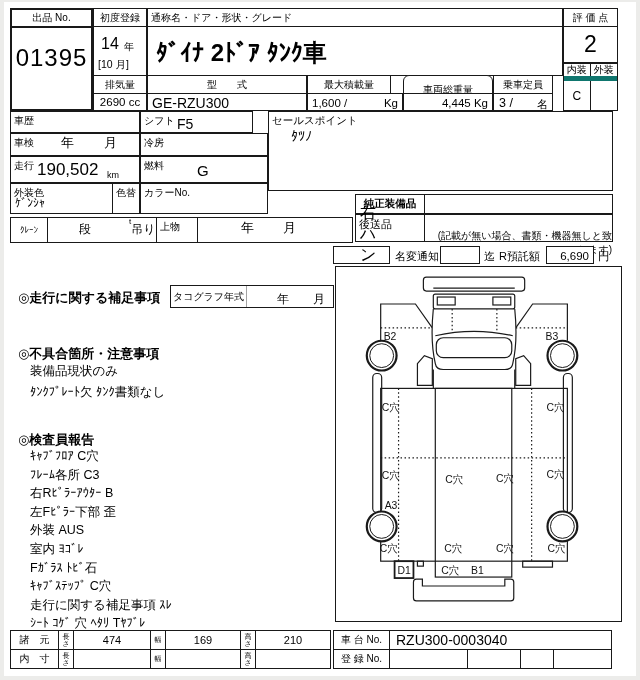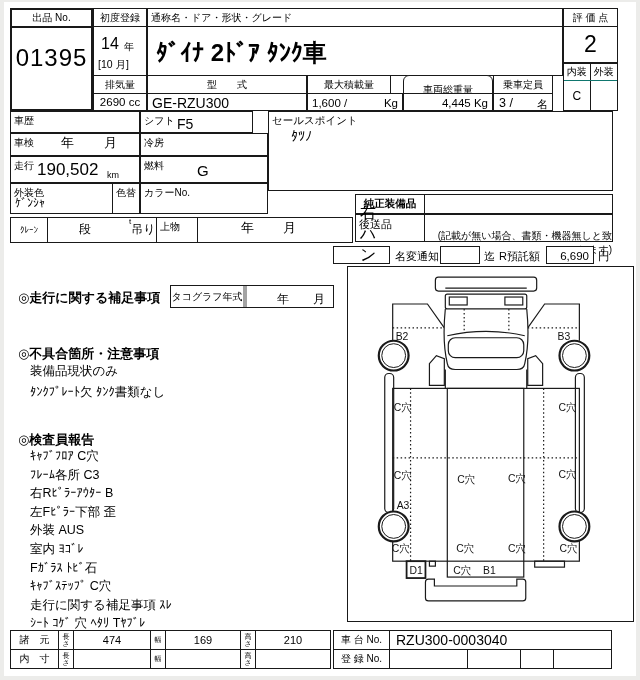--- a/index.html
+++ b/index.html
@@ -43,21 +43,21 @@
 <div class="box" style="left:147px;top:26px;width:416px;height:50px;">
   <span class="nb" style="left:8px;top:10px;font-size:24px;font-weight:bold;white-space:nowrap;">ﾀﾞｲﾅ 2ﾄﾞｱ ﾀﾝｸ車</span>
 </div>
 
 <div class="box" style="left:563px;top:8px;width:55px;height:55px;">
   <div class="hdr" style="height:18px;border-bottom:1px solid #191919;">評 価 点</div>
   <div class="ctr" style="height:35px;font-size:23px;">2</div>
 </div>
 
 <div class="box" style="left:563px;top:63px;width:55px;height:48px;">
-  <div style="display:flex;height:17px;border-bottom:1px solid #0f766e;">
+  <div style="display:flex;height:17px;border-bottom:5px solid #0f766e;">
     <div class="hdr" style="width:50%;border-right:1px solid #191919;">内装</div>
     <div class="hdr" style="width:50%;">外装</div>
   </div>
   <div style="display:flex;height:30px;">
     <div class="ctr" style="width:50%;border-right:1px solid #191919;font-size:12px;">C</div>
     <div class="ctr" style="width:50%;font-size:12px;"></div>
   </div>
 </div>
 
 <div class="box hdr" style="left:93px;top:75px;width:54px;height:19px;">排気量</div>
@@ -154,21 +154,21 @@
 <span class="nb" style="left:484px;top:249px;font-size:11px;">迄</span>
 <span class="nb" style="left:499px;top:249px;font-size:11px;">R預託額</span>
 <div class="box" style="left:546px;top:246px;width:48px;height:18px;">
   <span class="nb" style="right:4px;top:3px;font-size:11.5px;">6,690</span>
 </div>
 <span class="nb" style="left:598px;top:249px;font-size:11.5px;">円</span>
 
 <div class="nb note-heading" style="left:18px;top:289px;">◎走行に関する補足事項</div>
 
 <div class="box" style="left:170px;top:285px;width:164px;height:23px;">
-  <div class="nb ctr" style="left:0;top:0;width:76px;height:100%;border-right:4px solid #a3a3a3;font-size:10px;">タコグラフ年式</div>
+  <div class="nb ctr" style="left:0;top:0;width:76px;height:100%;border-right:1px solid #a3a3a3;font-size:10px;">タコグラフ年式</div>
   <span class="nb" style="right:44px;top:5px;font-size:12px;">年</span>
   <span class="nb" style="right:8px;top:5px;font-size:12px;">月</span>
 </div>
 
 <div class="nb note-heading" style="left:18px;top:345px;">◎不具合箇所・注意事項</div>
 <div class="nb" id="defects-list" style="left:30px;top:361px;">
     <div>装備品現状のみ</div>
     <div>ﾀﾝｸﾌﾟﾚｰﾄ欠 ﾀﾝｸ書類なし</div>
   </div>
 
@@ -179,21 +179,21 @@
     <div>右Rﾋﾟﾗｰｱｳﾀｰ B</div>
     <div>左Fﾋﾟﾗｰ下部 歪</div>
     <div>外装 AUS</div>
     <div>室内 ﾖｺﾞﾚ</div>
     <div>Fｶﾞﾗｽ ﾄﾋﾞ石</div>
     <div>ｷｬﾌﾞｽﾃｯﾌﾟ C穴</div>
     <div>走行に関する補足事項 ｽﾚ</div>
     <div>ｼｰﾄ ｺｹﾞ 穴 ﾍﾀﾘ Tﾔﾌﾞﾚ</div>
   </div>
 
-<div class="box" style="left:335px;top:266px;width:287px;height:356px;margin-left:12px;">
+<div class="box" style="left:335px;top:266px;width:287px;height:356px;">
   <svg width="285" height="354" viewBox="0 0 287 356" fill="none" stroke="#1a1a1a" stroke-width="1.2">
 
     <g>
       <path d="M45,74 V37 H80 L97,61"></path>
       <path d="M233,74 V37 H198 L181,61"></path>
       <path d="M45,61 H97" stroke-dasharray="1.5 2.5"></path>
       <path d="M181,61 H233" stroke-dasharray="1.5 2.5"></path>
     </g>
 
     <g>

